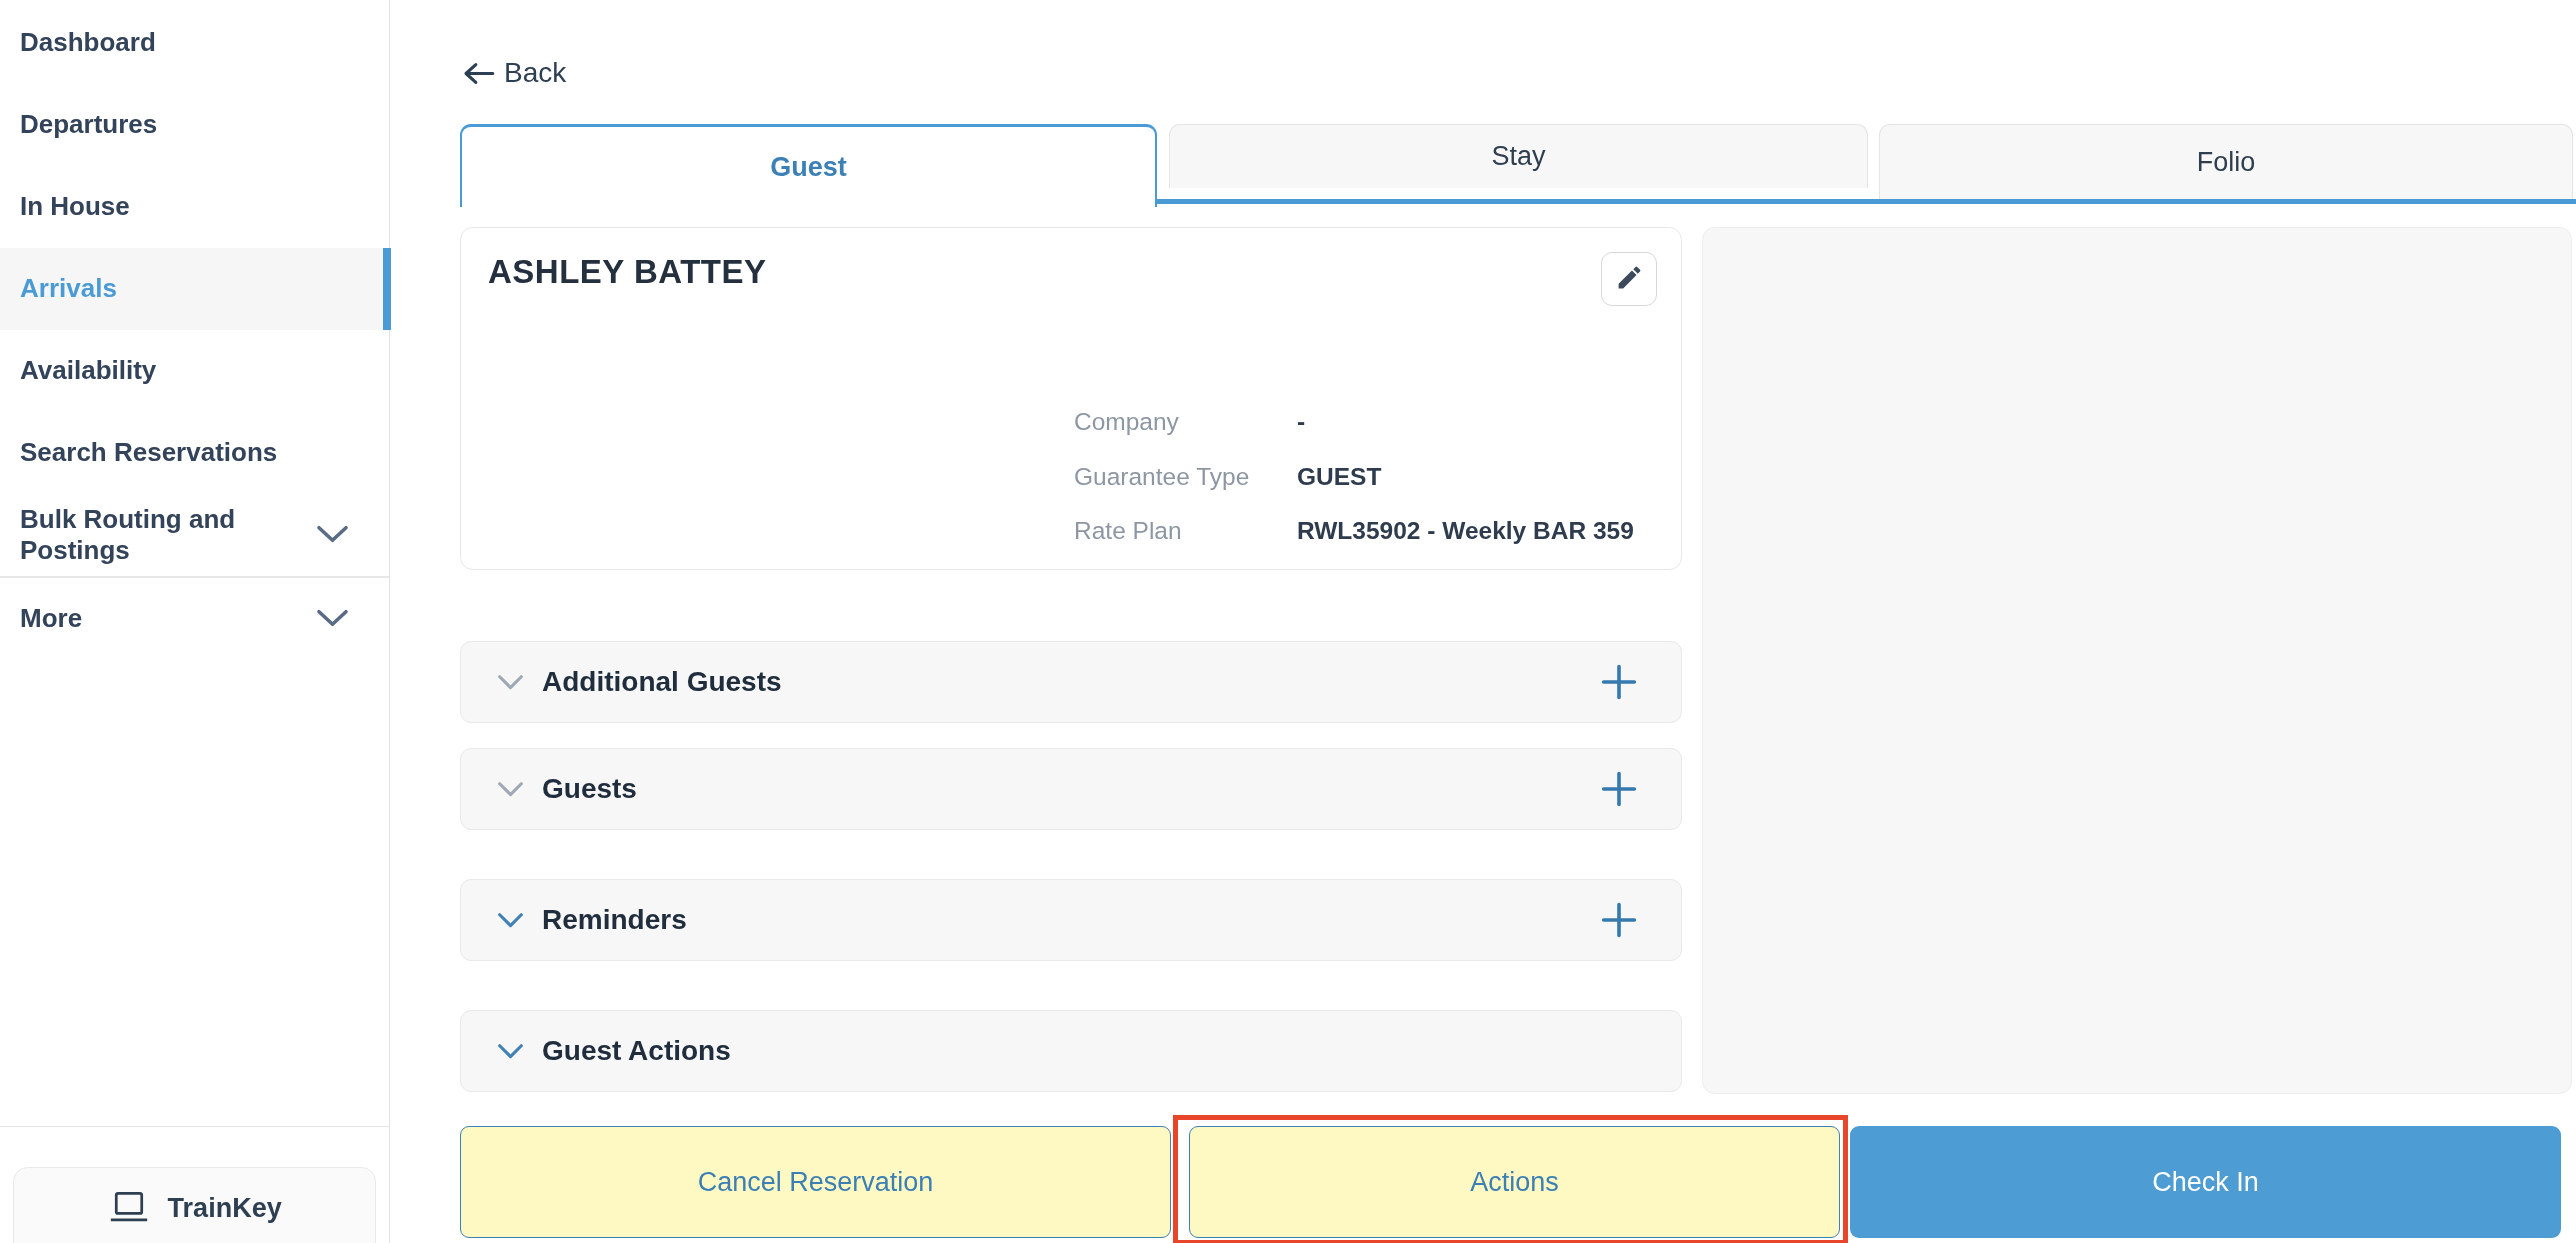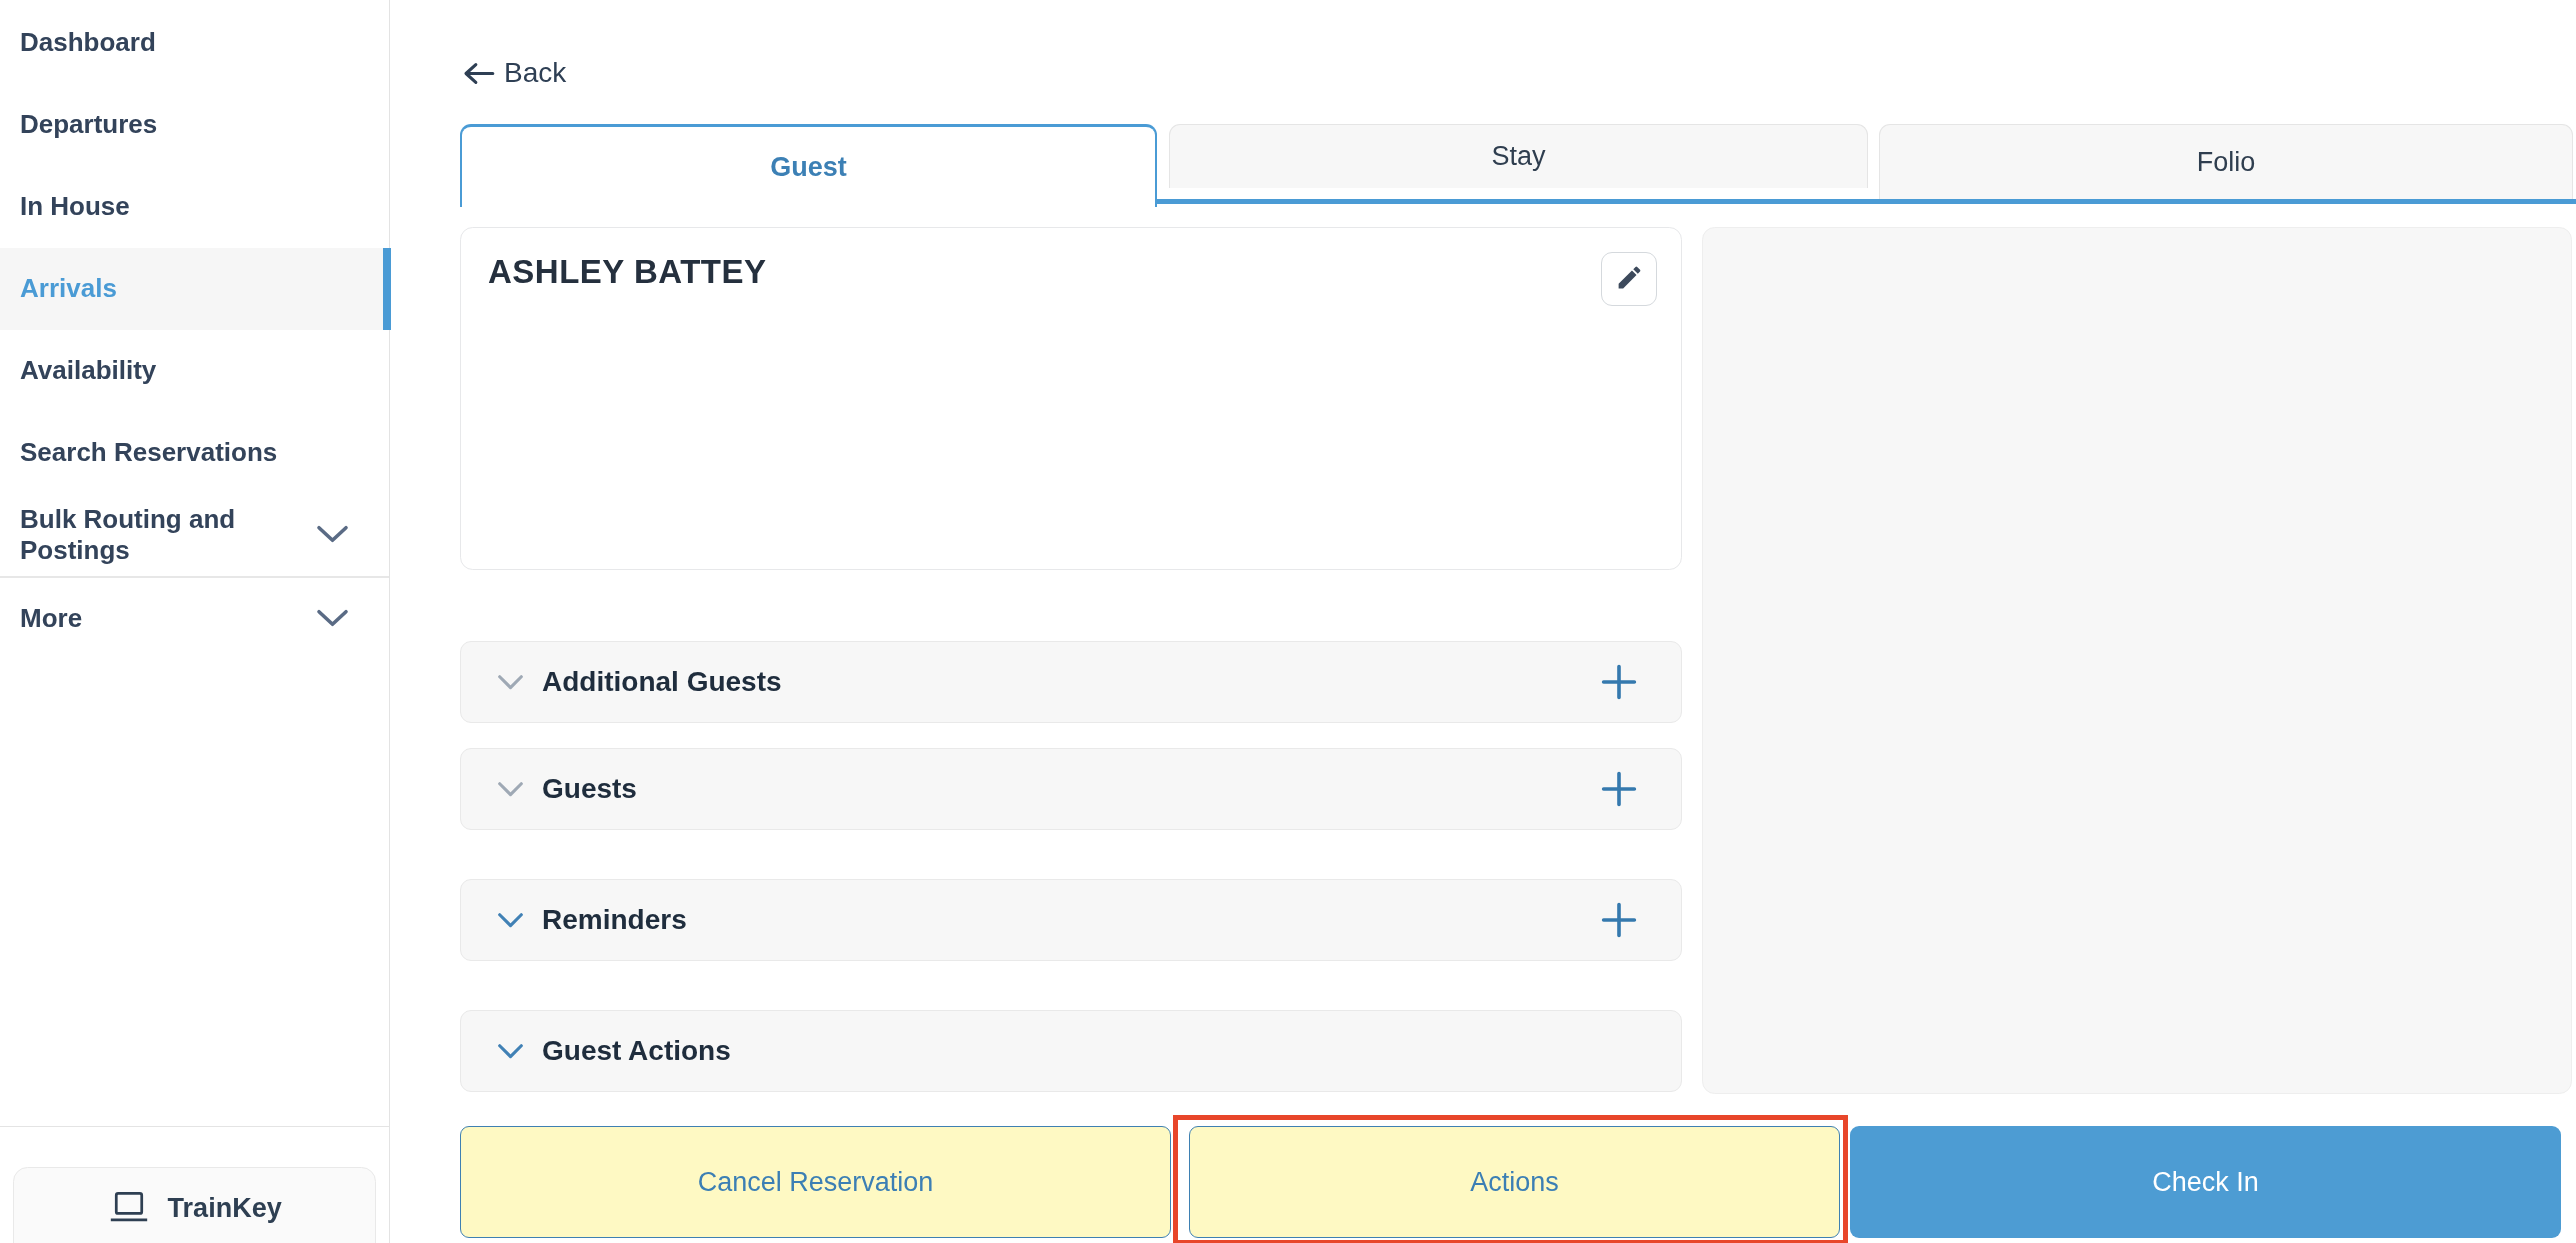--- a/index.html
+++ b/index.html
@@ -174,20 +174,34 @@
 
     <section class="guest-card">
       <h1 class="guest-name">ASHLEY BATTEY</h1>
       <button class="edit-btn">
         <span>
           <svg width="29" height="29" viewBox="0 0 24 24">
               <path fill="#3D4A5C" d="M3 17.25V21h3.75L17.81 9.94l-3.75-3.75L3 17.25zM20.71 7.04c.39-.39.39-1.02 0-1.41l-2.34-2.34a.9959.9959 0 0 0-1.41 0l-1.83 1.83 3.75 3.75 1.83-1.83z"></path>
             </svg>
         </span>
       </button>
+      <div class="fields">
+        <div class="field-row">
+          <span class="field-label">Company</span>
+          <span class="field-value">-</span>
+        </div>
+        <div class="field-row">
+          <span class="field-label">Guarantee Type</span>
+          <span class="field-value">GUEST</span>
+        </div>
+        <div class="field-row">
+          <span class="field-label">Rate Plan</span>
+          <span class="field-value">RWL35902 - Weekly BAR 359</span>
+        </div>
+      </div>
     </section>
 
     <div class="section section-0">
       <span class="sec-chevron ch-gray">
         <svg width="27" height="16.3" viewBox="0 0 30 18">
             <path d="M3 3 L15 15 L27 3" fill="none" stroke="currentColor" stroke-width="3.5" stroke-linecap="round" stroke-linejoin="round"></path>
           </svg>
       </span>
       <span class="section-title">Additional Guests</span>
       <button class="add-btn">

